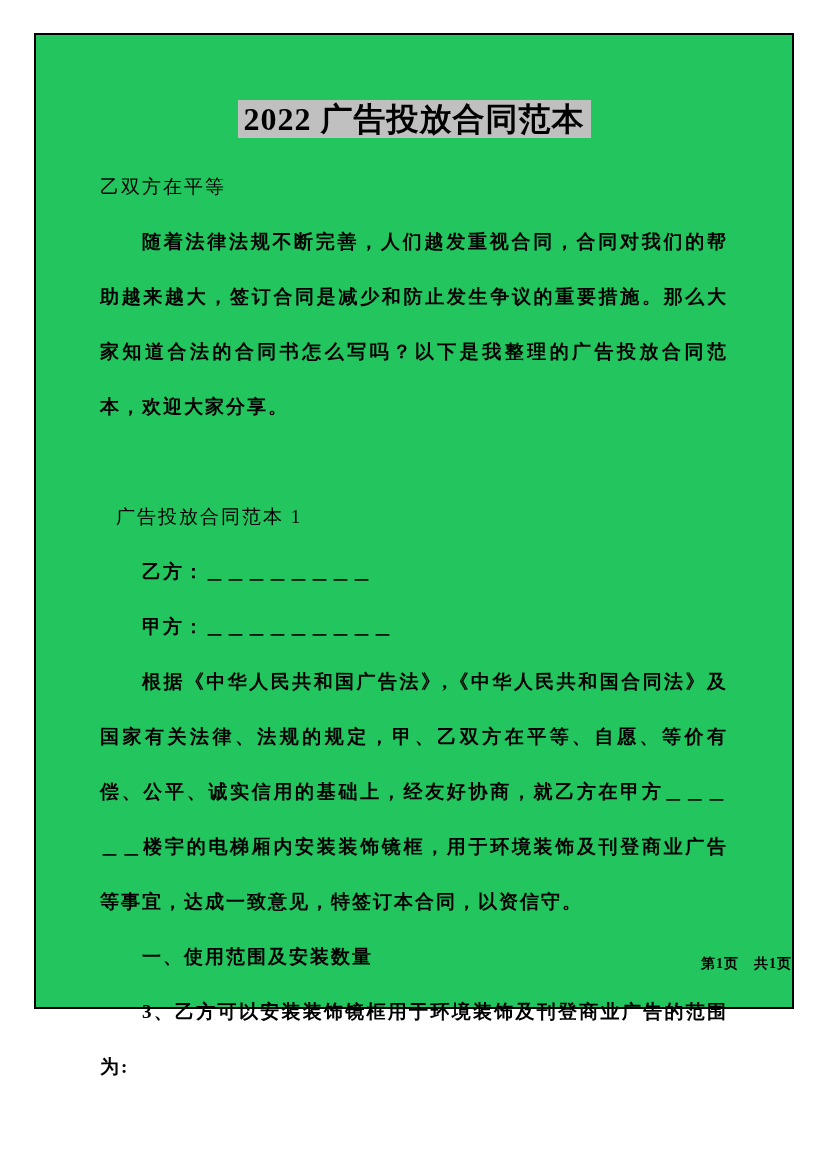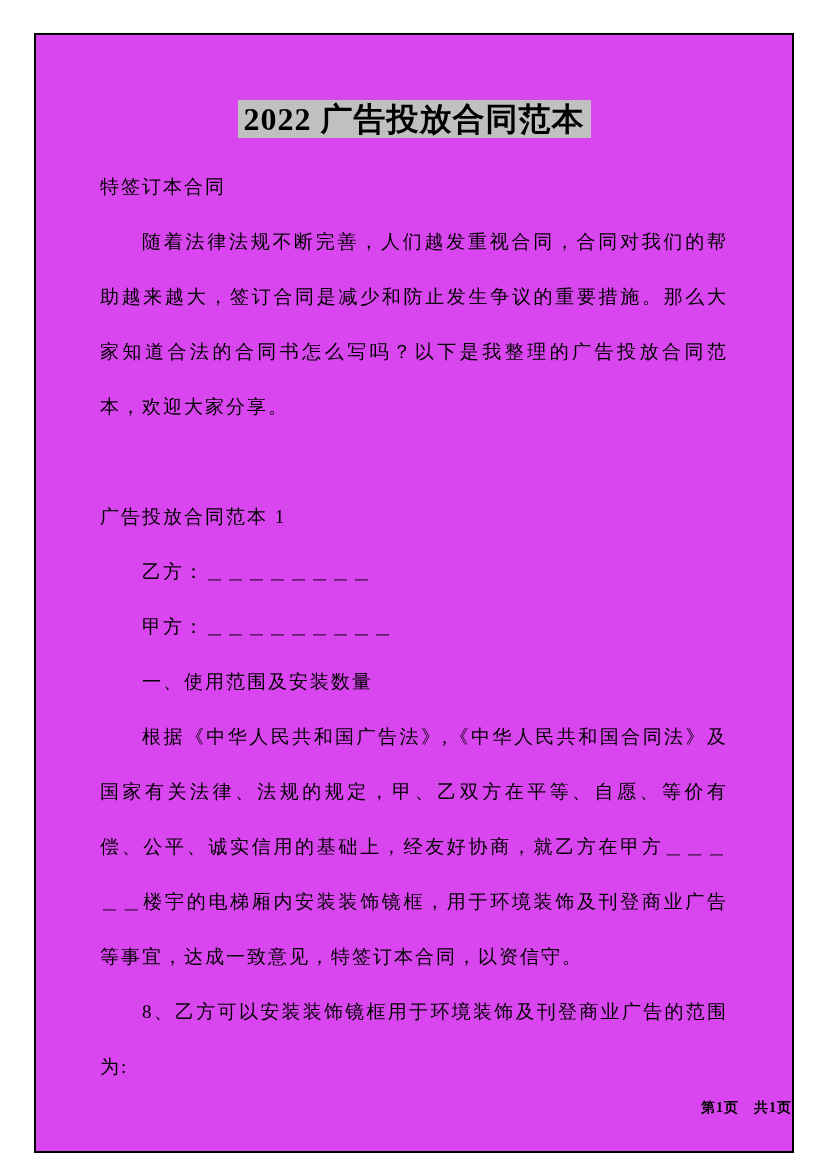--- a/index.html
+++ b/index.html
@@ -13,24 +13,24 @@
     position: relative;
     overflow: hidden;
     color: #000000;
     font-family: "Liberation Serif", "DejaVu Serif", serif;
   }
   .page-frame {
     position: absolute;
     left: 34px;
     top: 33px;
     width: 760px;
-    height: 1120px;
+    height: 976px;
     box-sizing: border-box;
     border: 2px solid #000000;
-    background: #d946ef;
+    background: #22c55e;
   }
   .doc-title {
     margin: 64px 0 0 0;
     text-align: center;
     font-size: 32px;
     font-weight: bold;
     line-height: 40px;
     letter-spacing: 1px;
   }
   .doc-title .highlight {
@@ -43,23 +43,25 @@
   .content p {
     margin: 0;
     font-size: 19px;
     line-height: 55px;
     letter-spacing: 2px;
     text-align: justify;
     word-break: break-all;
   }
   .content p.indent {
     text-indent: 42px;
+    font-weight: bold;
   }
   .content p.gap-before {
     margin-top: 55px;
+    margin-left: 16px;
   }
   .page-footer {
     position: absolute;
     left: 0;
     right: 0;
     bottom: 34px;
     text-align: right;
     font-size: 14px;
     font-weight: bold;
     letter-spacing: 1px;
@@ -69,32 +71,32 @@
 </head>
 <body>
 
 <div class="page-frame">
 
   <h1 class="doc-title">
     <span class="highlight">2022 广告投放合同范本</span>
   </h1>
 
   <div class="content">
-    <p class="plain">特签订本合同</p>
+    <p class="plain">乙双方在平等</p>
 
     <p class="indent">随着法律法规不断完善，人们越发重视合同，合同对我们的帮助越来越大，签订合同是减少和防止发生争议的重要措施。那么大家知道合法的合同书怎么写吗？以下是我整理的广告投放合同范本，欢迎大家分享。</p>
 
     <p class="plain gap-before">广告投放合同范本 1</p>
 
     <p class="indent">乙方：＿＿＿＿＿＿＿＿</p>
 
     <p class="indent">甲方：＿＿＿＿＿＿＿＿＿</p>
 
+    <p class="indent">根据《中华人民共和国广告法》,《中华人民共和国合同法》及国家有关法律、法规的规定，甲、乙双方在平等、自愿、等价有偿、公平、诚实信用的基础上，经友好协商，就乙方在甲方＿＿＿＿＿楼宇的电梯厢内安装装饰镜框，用于环境装饰及刊登商业广告等事宜，达成一致意见，特签订本合同，以资信守。</p>
+
     <p class="indent">一、使用范围及安装数量</p>
 
-    <p class="indent">根据《中华人民共和国广告法》,《中华人民共和国合同法》及国家有关法律、法规的规定，甲、乙双方在平等、自愿、等价有偿、公平、诚实信用的基础上，经友好协商，就乙方在甲方＿＿＿＿＿楼宇的电梯厢内安装装饰镜框，用于环境装饰及刊登商业广告等事宜，达成一致意见，特签订本合同，以资信守。</p>
-
-    <p class="indent">8、乙方可以安装装饰镜框用于环境装饰及刊登商业广告的范围为:</p>
+    <p class="indent">3、乙方可以安装装饰镜框用于环境装饰及刊登商业广告的范围为:</p>
   </div>
 
   <div class="page-footer">第1页　共1页</div>
 
 </div>
 
 </body></html>

